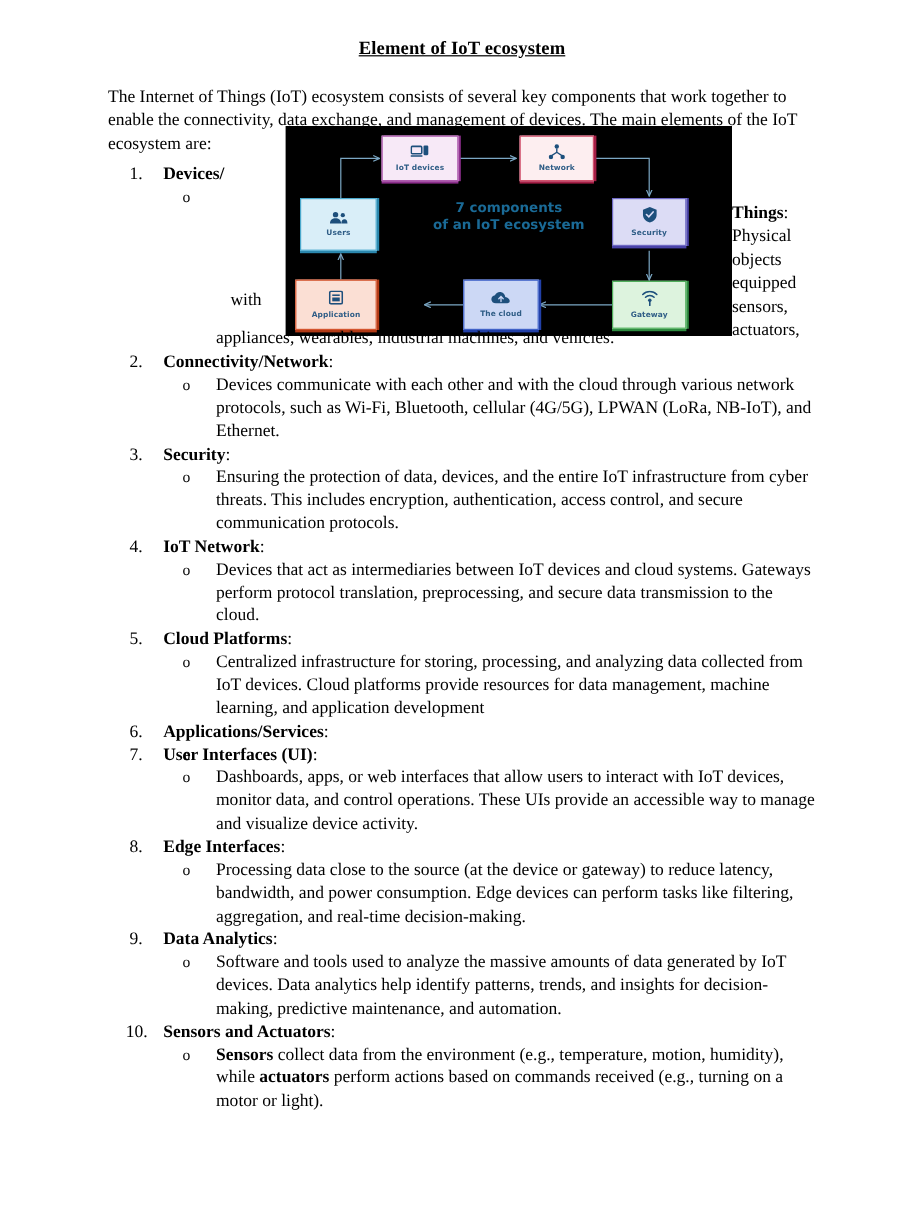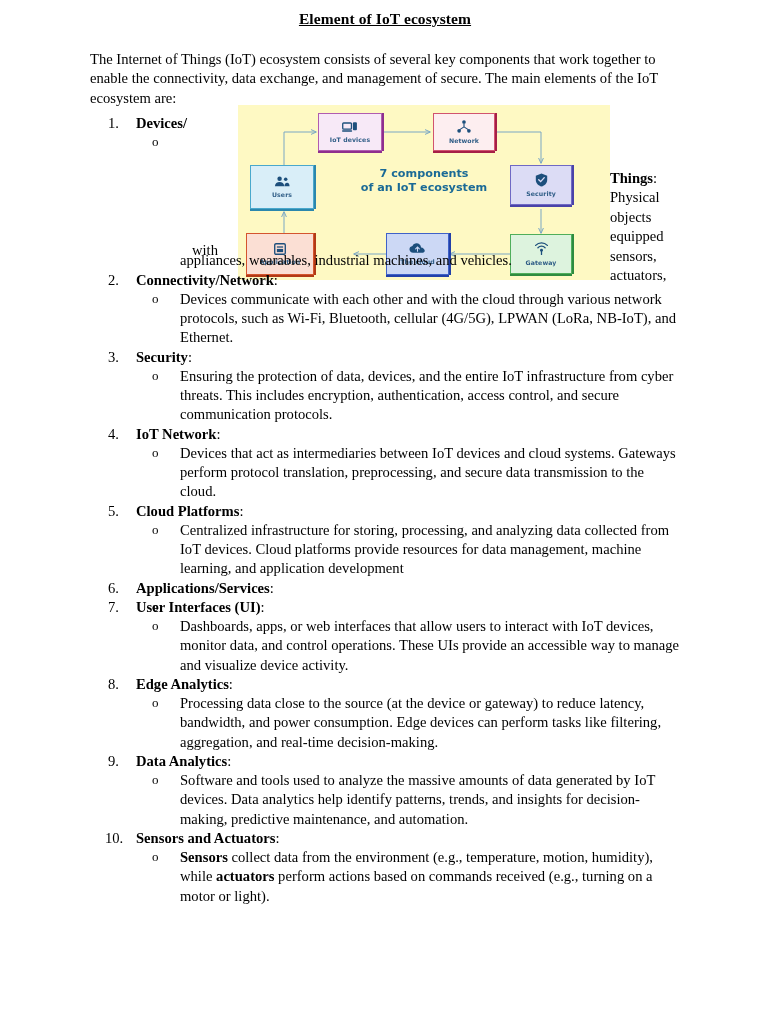--- a/index.html
+++ b/index.html
@@ -13,21 +13,21 @@
     font-family: "Liberation Serif", "DejaVu Serif", serif;
     color: #000000;
     overflow: hidden;
   }
   .page {
     position: relative;
     width: 768px;
     height: 1024px;
     background: #ffffff;
     box-sizing: border-box;
-    padding: 10px 88px 0 90px;
+    padding: 32px 88px 0 90px;
   }
   .doc-title {
     text-align: center;
     font-size: 15.5px;
     font-weight: bold;
     text-decoration: underline;
     margin: 0 0 22px 0;
     letter-spacing: 0.1px;
   }
   .intro {
@@ -87,21 +87,21 @@
     position: absolute;
     left: 238px;
     top: 105px;
     width: 372px;
     height: 175px;
   }
   .diagram {
     position: relative;
     width: 372px;
     height: 175px;
-    background: #fef9c3;
+    background: #000000;
   }
   .node {
     position: absolute;
     box-sizing: border-box;
     display: flex;
     flex-direction: column;
     align-items: center;
     justify-content: center;
     font-family: "DejaVu Sans", "Liberation Sans", sans-serif;
     font-size: 6.2px;
@@ -159,21 +159,21 @@
   }
   .spacer-float { height: 118px; }
 </style>
 </head>
 <body>
 
 <div class="page">
 
   <h1 class="doc-title">Element of IoT ecosystem</h1>
 
-  <p class="intro">The Internet of Things (IoT) ecosystem consists of several key components that work together to enable the connectivity, data exchange, and management of secure. The main elements of the IoT ecosystem are:</p>
+  <p class="intro">The Internet of Things (IoT) ecosystem consists of several key components that work together to enable the connectivity, data exchange, and management of devices. The main elements of the IoT ecosystem are:</p>
 
   <div class="infographic">
     <div class="diagram">
 
       <svg class="arrows" viewBox="0 0 372 175">
         <defs>
           <marker id="ah" markerWidth="6" markerHeight="6" refX="5" refY="3" orient="auto">
             <path d="M0,0.6 L5.4,3 L0,5.4" fill="none" stroke="#7ba7c4" stroke-width="1"></path>
           </marker>
         </defs>
@@ -357,21 +357,21 @@
       <ul class="sub">
         <li>
           <span class="obullet">o</span>
           <span>Dashboards, apps, or web interfaces that allow users to interact with IoT devices, monitor data, and control operations. These UIs provide an accessible way to manage and visualize device activity.</span>
         </li>
       </ul>
     </li>
 
     <li>
       <span class="num">8.</span>
-      <span class="item-head">Edge Analytics</span><span class="plain">:</span>
+      <span class="item-head">Edge Interfaces</span><span class="plain">:</span>
       <ul class="sub">
         <li>
           <span class="obullet">o</span>
           <span>Processing data close to the source (at the device or gateway) to reduce latency, bandwidth, and power consumption. Edge devices can perform tasks like filtering, aggregation, and real-time decision-making.</span>
         </li>
       </ul>
     </li>
 
     <li>
       <span class="num">9.</span>

